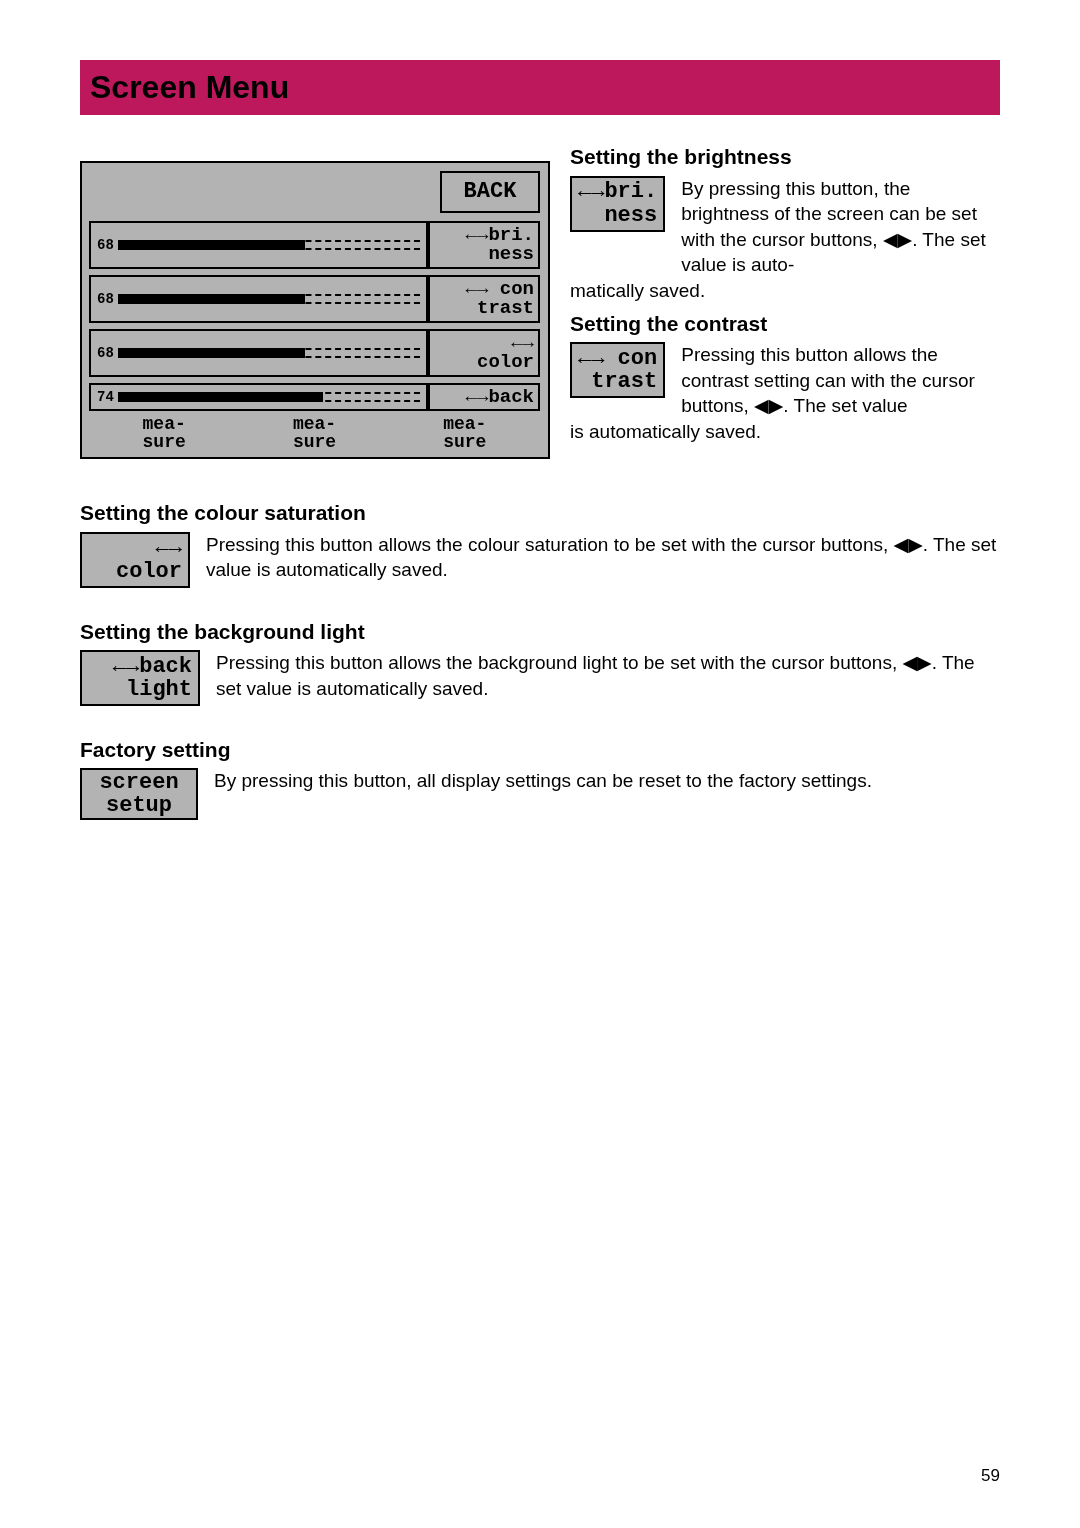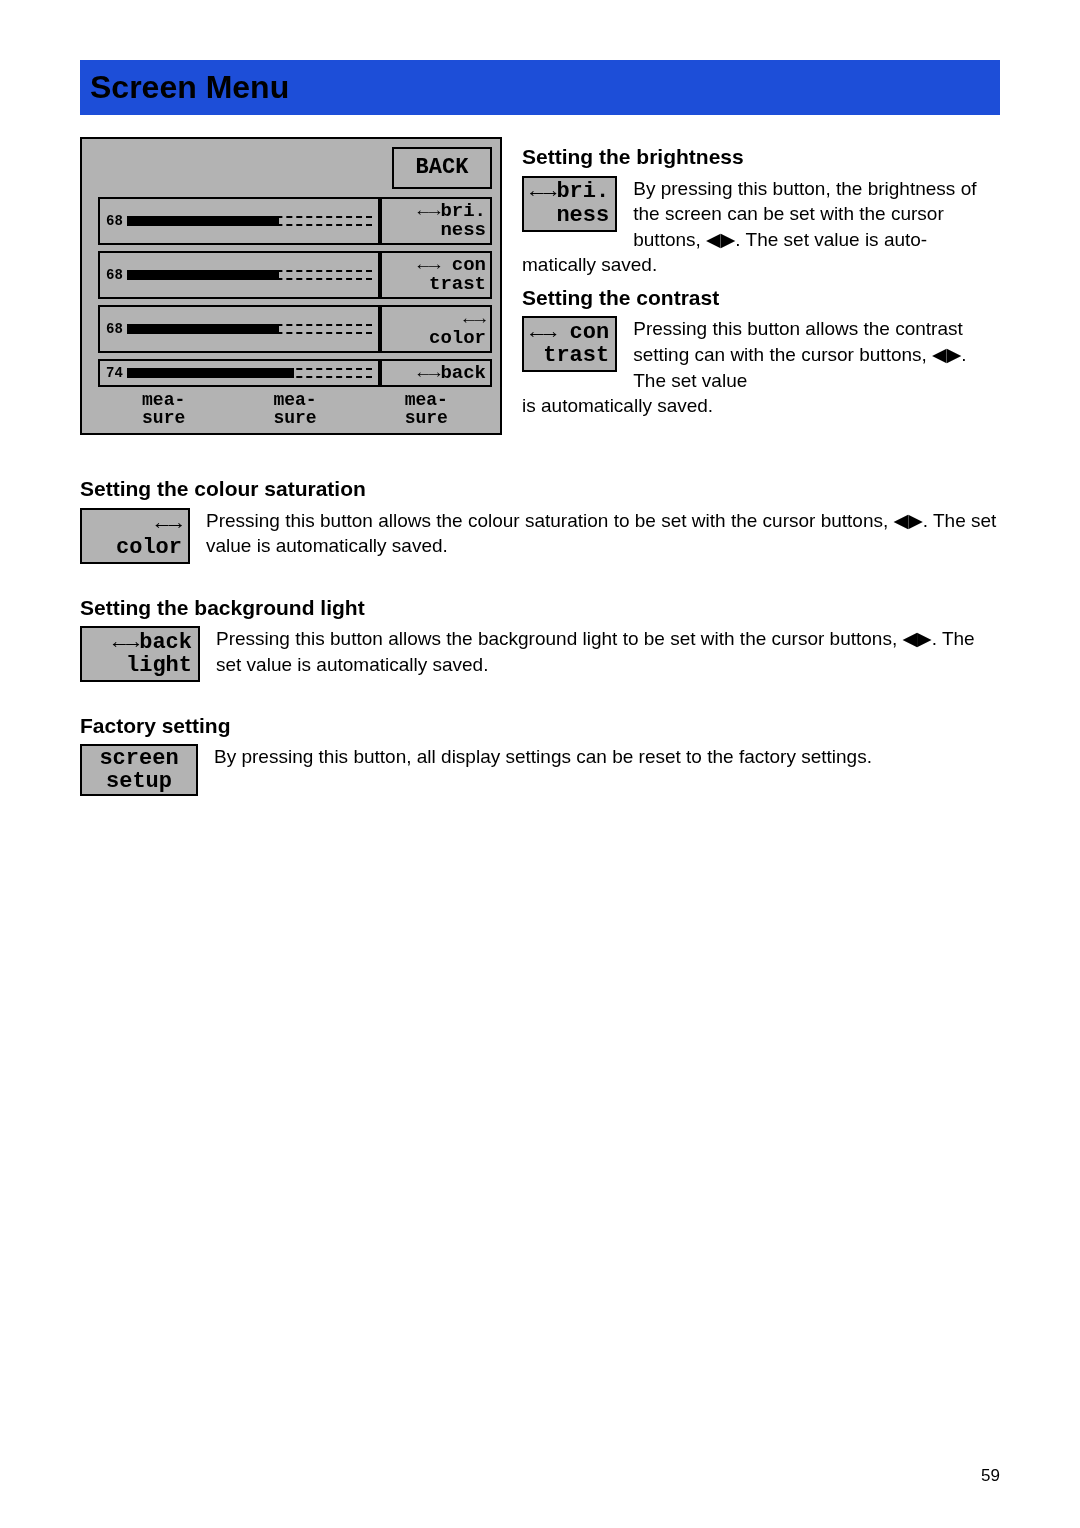--- a/index.html
+++ b/index.html
@@ -8,35 +8,36 @@
     background: #fff;
     color: #000;
     width: 1080px;
     height: 1528px;
     position: relative;
     padding: 60px 80px 40px 80px;
     font-size: 19px;
     line-height: 1.35;
   }
   .title-bar {
-    background: #1d4ed8;
+    background: #be185d;
     padding: 6px 10px;
     font-size: 32px;
     font-weight: bold;
     margin-bottom: 22px;
   }
   .row1 { display: flex; gap: 20px; margin-bottom: 40px; }
   .screen-panel {
-    width: 422px;
+    width: 470px;
     border: 2px solid #000;
     background: #b3b3b3;
     position: relative;
-    padding: 6px 8px 6px 16px;
+    padding: 6px 8px 6px 7px;
     font-family: "Courier New", monospace;
     font-weight: bold;
+    margin-top: 24px;
   }
   .panel-top { height: 52px; position: relative; }
   .btn-back {
     position: absolute; right: 0; top: 2px;
     width: 100px; text-align: center;
     background: #b3b3b3; border: 2px solid #000;
     font-size: 22px; padding: 4px 0;
   }
   .slider-row { display: flex; align-items: stretch; margin-bottom: 6px; height: 48px; }
   .slider-box {

